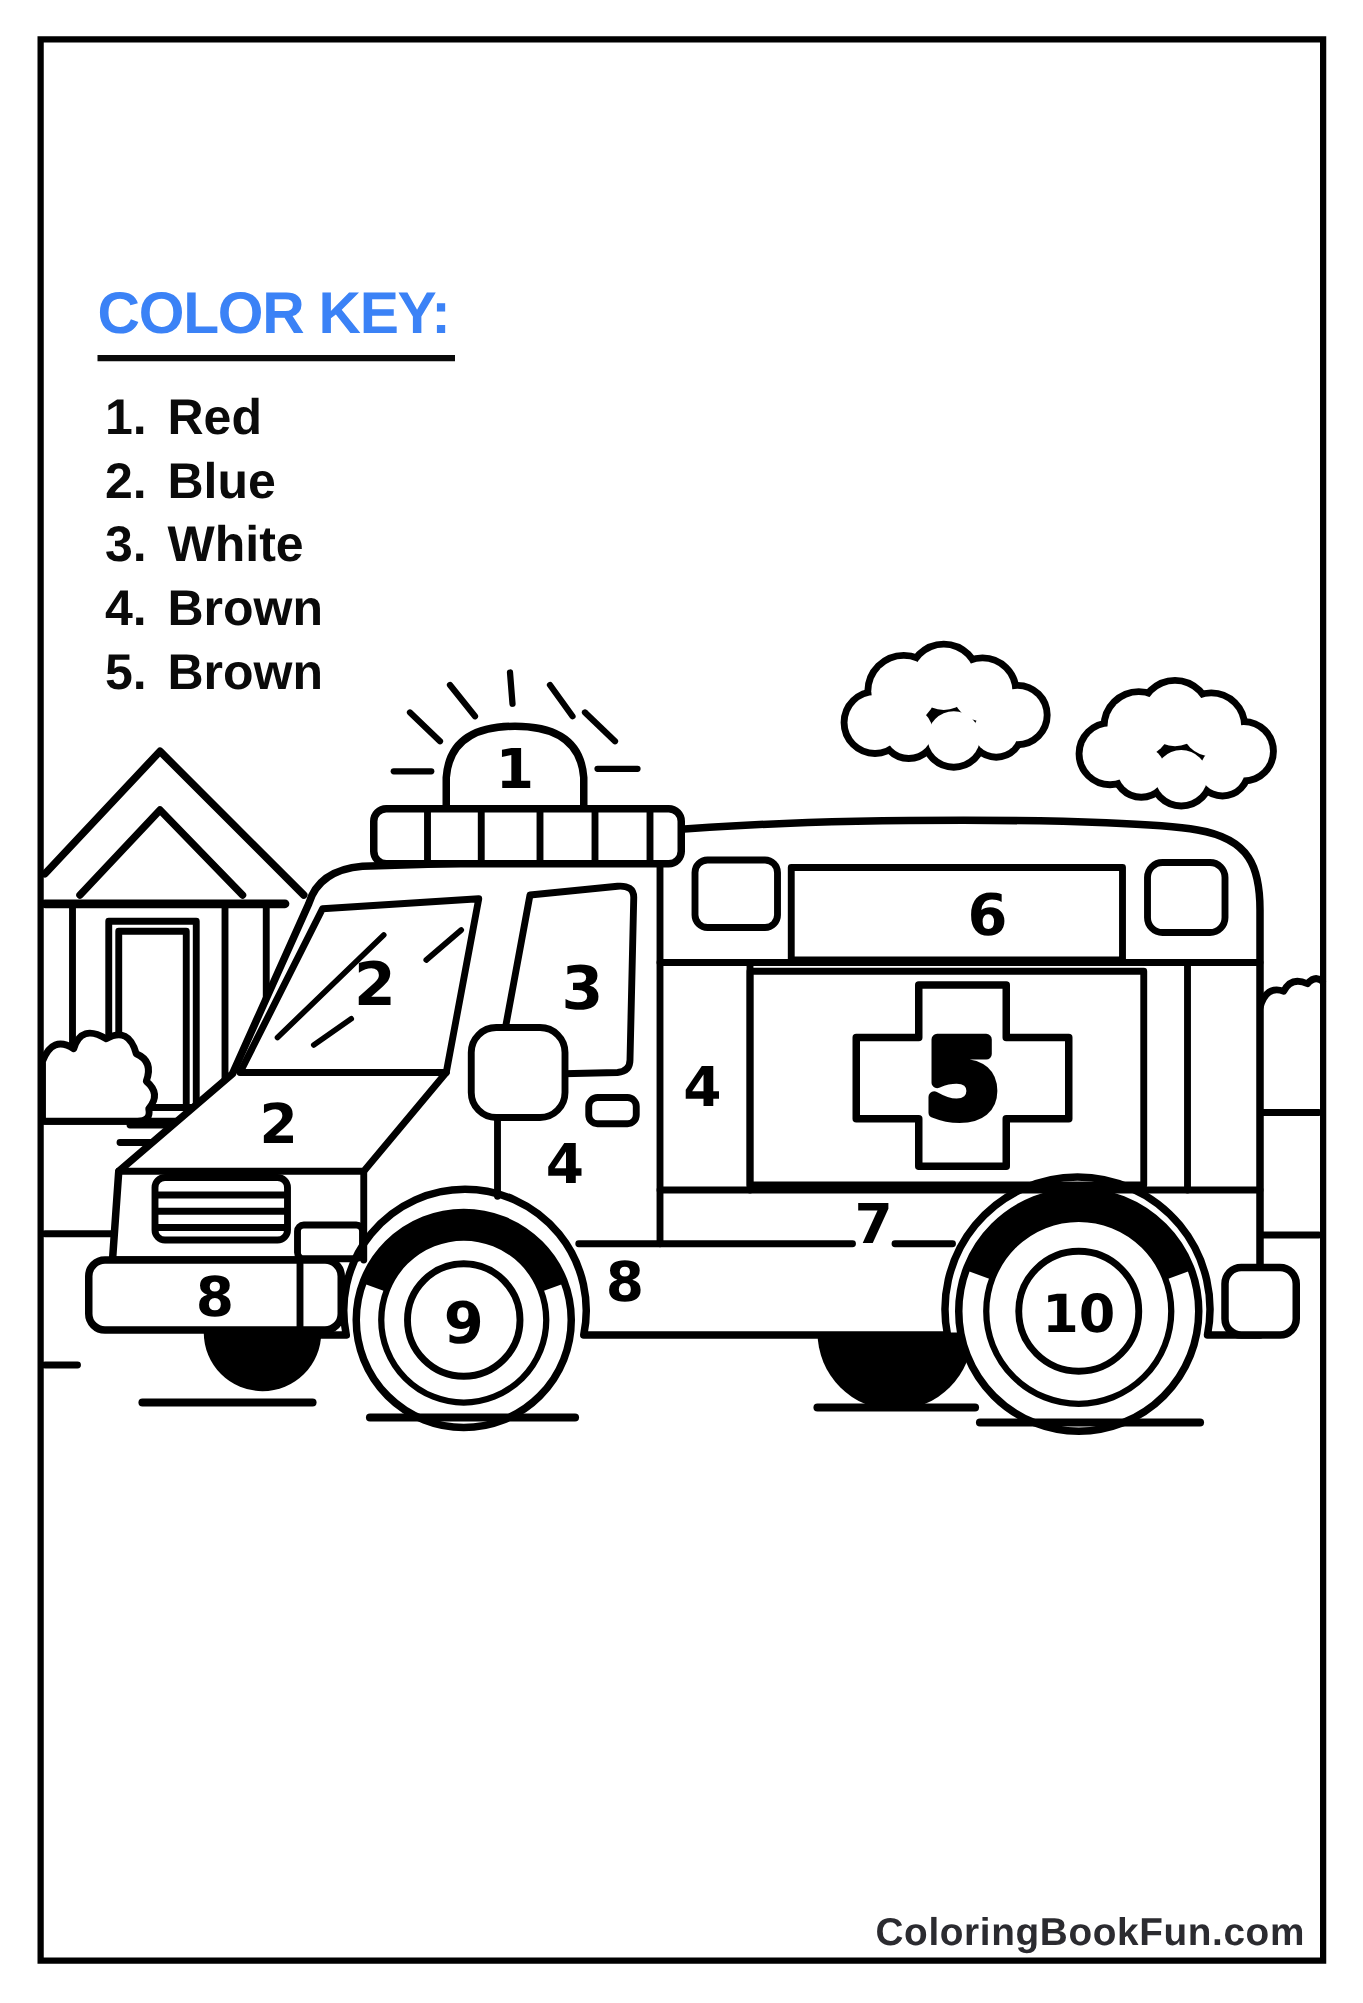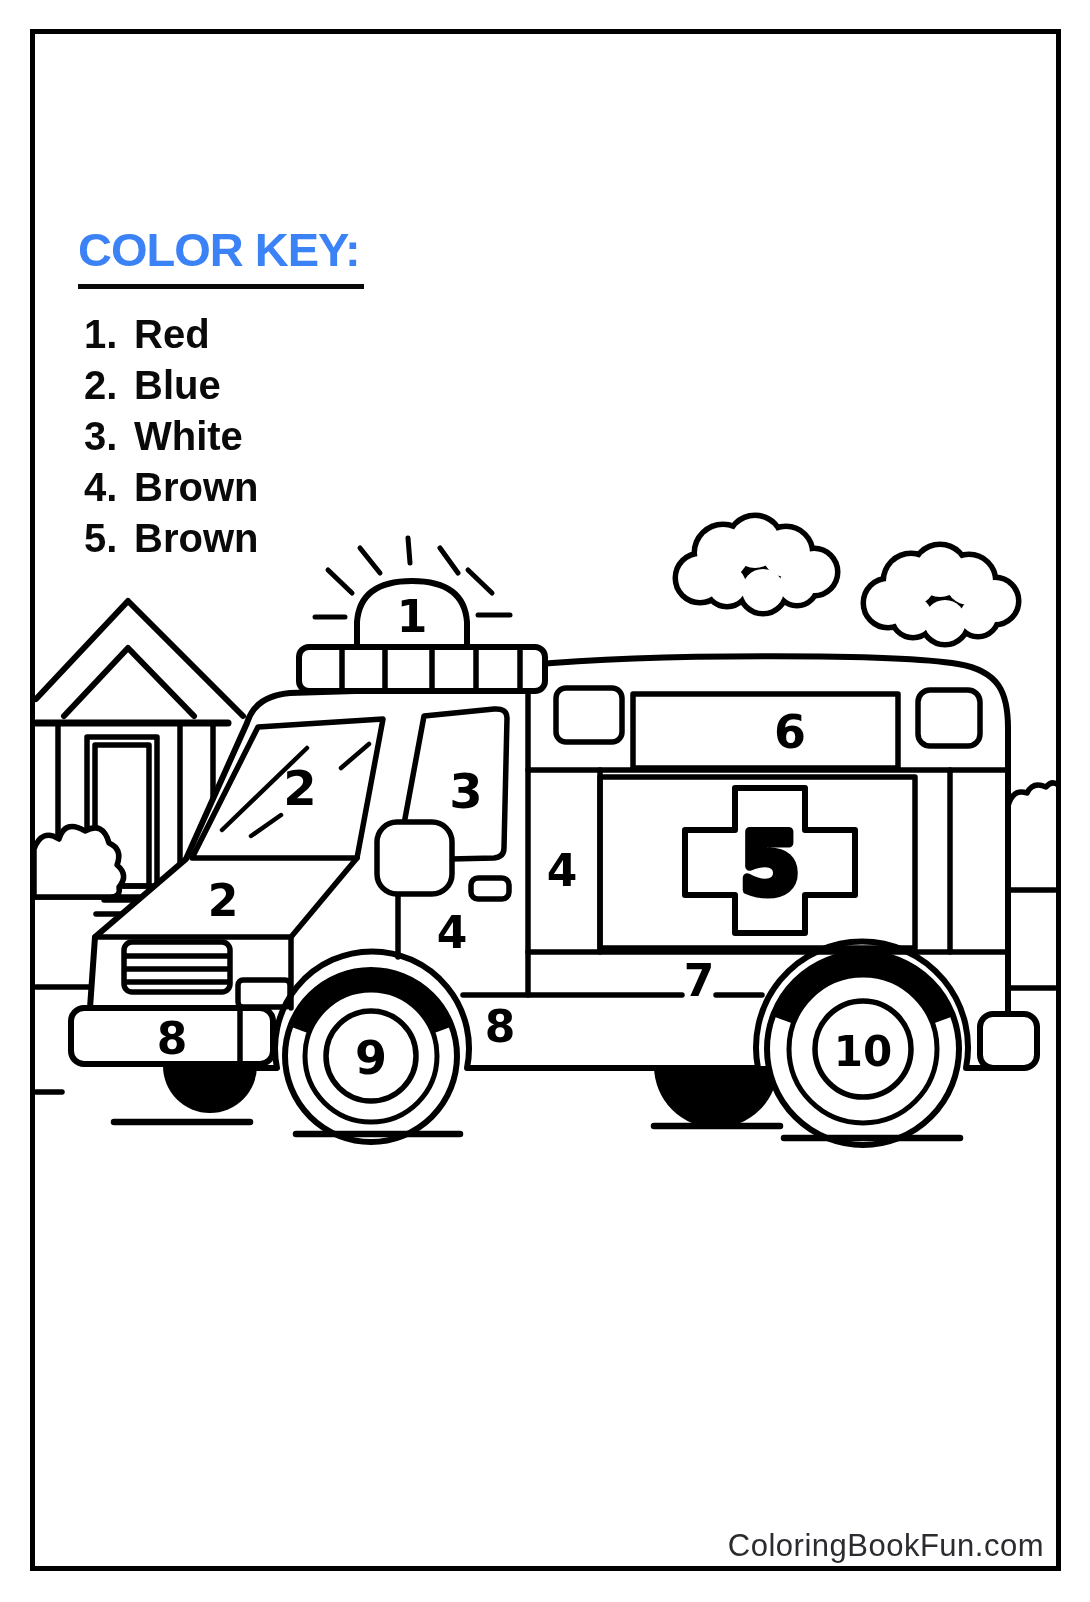--- a/index.html
+++ b/index.html
@@ -15,21 +15,21 @@
   .heading{
     position:absolute;left:78px;top:222px;
     font-size:47px;font-weight:bold;letter-spacing:-1px;color:#3b82f6;
     border-bottom:5px solid #0a0a0a;padding:0 4px 7px 0;display:inline-block;
   }
   .color-list{position:absolute;left:84px;top:312px;}
   .color-row{display:flex;font-size:40px;font-weight:bold;color:#0a0a0a;height:51px;align-items:flex-start;letter-spacing:0;}
   .color-row .idx{min-width:50px;}
   .footer{
     position:absolute;right:46px;bottom:38px;
-    font-size:31px;font-weight:normal;letter-spacing:0.5px;color:#2b2b30;
+    font-size:31px;font-weight:bold;letter-spacing:0.5px;color:#2b2b30;
   }
   .num{
     font-family:"DejaVu Sans","Liberation Sans",sans-serif;
     font-weight:bold;fill:#000;
   }
 </style>
 </head>
 <body>
 
 <div class="page-border"></div>

